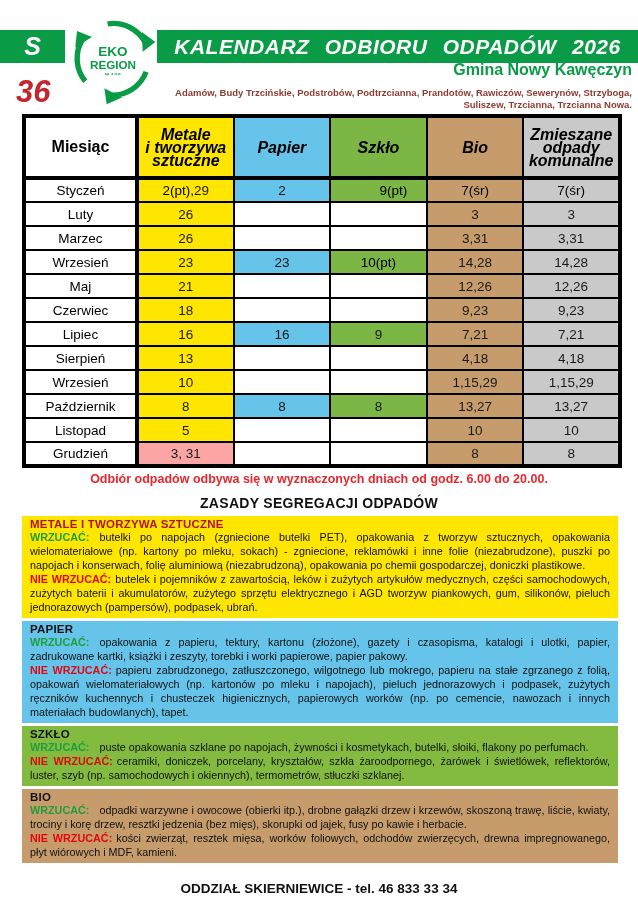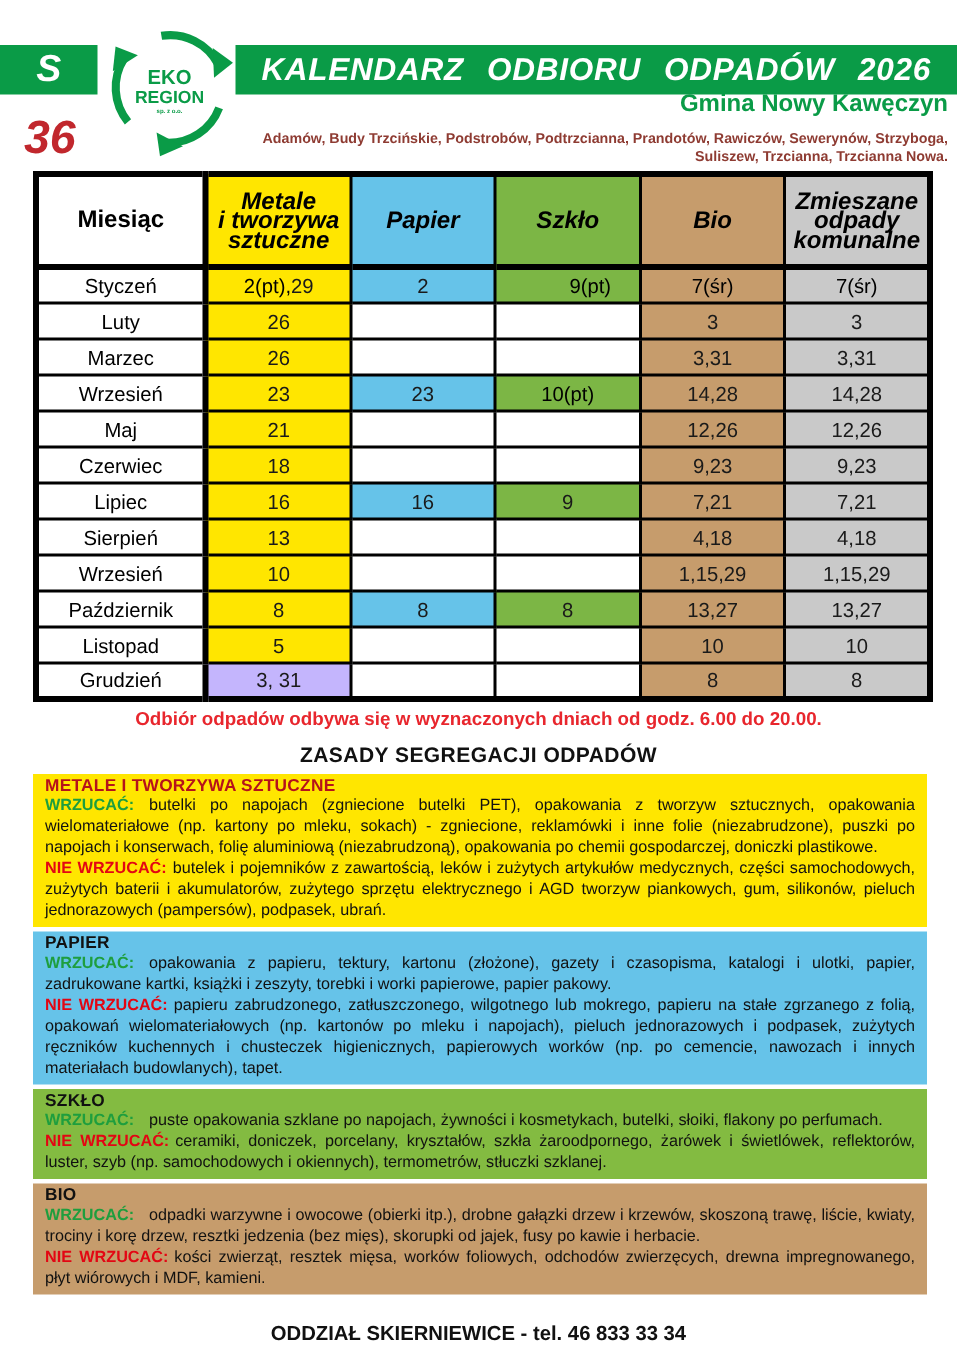--- a/index.html
+++ b/index.html
@@ -200,21 +200,21 @@
         <tr>
           <td class="td-month">Listopad</td>
           <td class="td-val" style="background: rgb(255, 230, 0);"><span class="val-dark">5</span></td>
           <td class="td-val"></td>
           <td class="td-val"></td>
           <td class="td-val" style="background: rgb(198, 156, 108);"><span class="val-dark">10</span></td>
           <td class="td-val" style="background: rgb(201, 201, 201);"><span class="val-dark">10</span></td>
         </tr>
         <tr>
           <td class="td-month">Grudzień</td>
-          <td class="td-val" style="background: #c4b5fd;"><span class="val-dark">3, 31</span></td>
+          <td class="td-val" style="background: #fca5a5;"><span class="val-dark">3, 31</span></td>
           <td class="td-val"></td>
           <td class="td-val"></td>
           <td class="td-val" style="background: rgb(198, 156, 108);"><span class="val-dark">8</span></td>
           <td class="td-val" style="background: rgb(201, 201, 201);"><span class="val-dark">8</span></td>
         </tr>
       </tbody>
   </table>
 
   <div class="pickup-note" id="pickupnote" style="color: rgb(232, 38, 45);">Odbiór odpadów odbywa się w wyznaczonych dniach od godz. 6.00 do 20.00.</div>
   <div class="rules-heading">ZASADY SEGREGACJI ODPADÓW</div>

